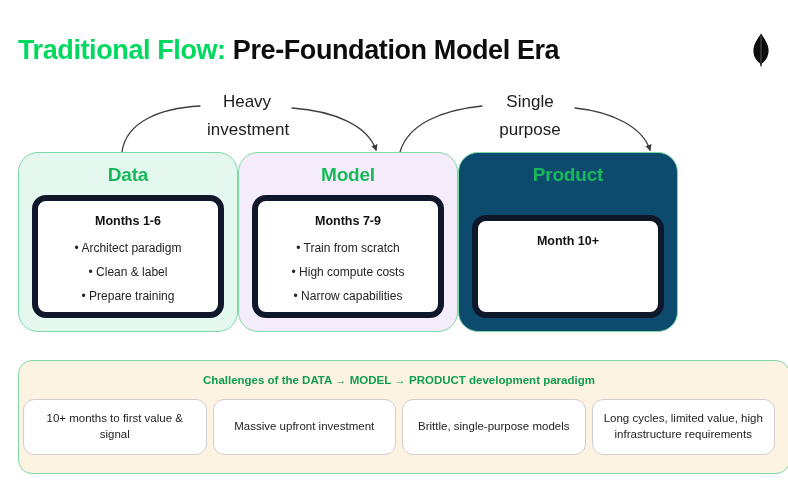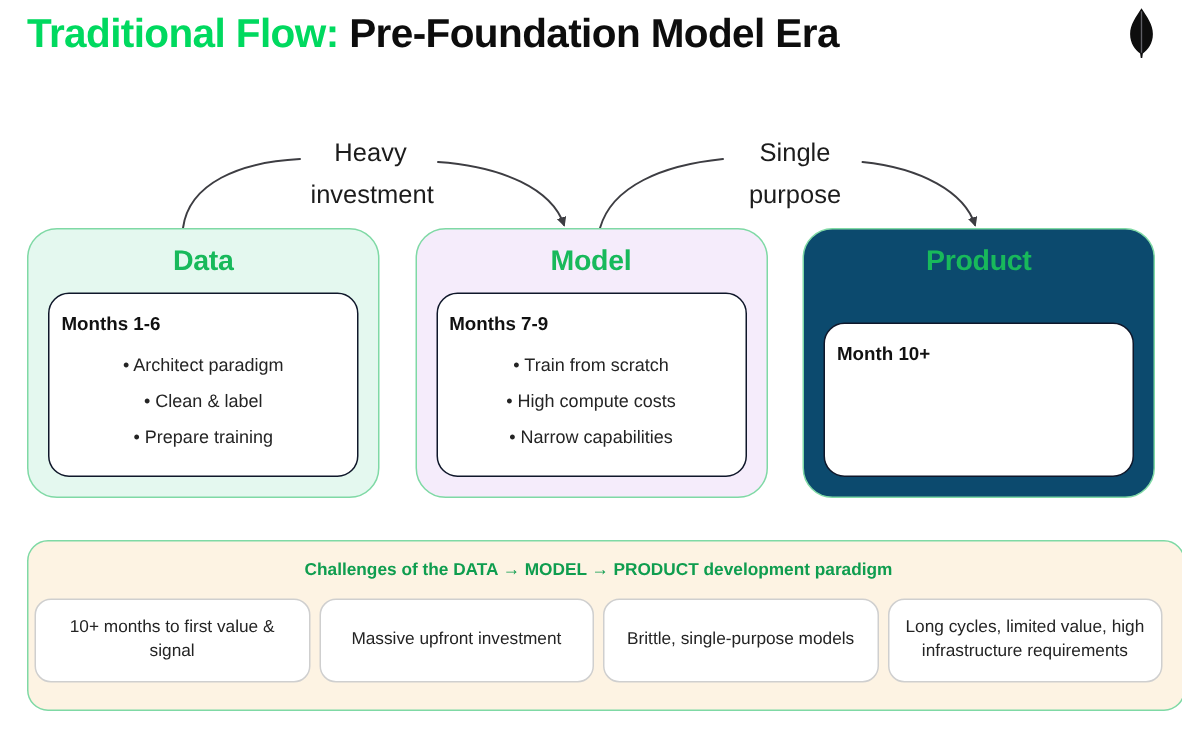--- a/index.html
+++ b/index.html
@@ -15,21 +15,21 @@
   .slide {
     position: relative;
     width: 788px;
     height: 491px;
     background: #ffffff;
   }
 
   
   .header {
     position: absolute;
-    top: 0;
+    top: 28px;
     left: 18px;
     right: 18px;
     height: 44px;
     display: flex;
     align-items: center;
     justify-content: space-between;
   }
 
   .title {
     font-size: 27px;
@@ -67,21 +67,21 @@
     white-space: nowrap;
   }
   .conn-label.heavy   { top: 88px; left: 207px; width: 80px; }
   .conn-label.single  { top: 88px; left: 490px; width: 80px; }
 
   
   .stages {
     position: absolute;
     top: 152px;
     left: 18px;
-    width: 752px;
+    width: 660px;
     height: 180px;
     display: flex;
     justify-content: space-between;
   }
 
   .stage {
     width: 235px;
     height: 180px;
     border-radius: 20px;
     border: 1.4px solid #7fd9a5;
@@ -100,25 +100,26 @@
     color: #18b95b;
     letter-spacing: -0.2px;
     margin-bottom: 9px;
     line-height: 1.1;
   }
 
   .stage-card {
     width: 100%;
     flex: 1;
     background: #ffffff;
-    border: 1px solid #0f172a;
+    border: 6px solid #0f172a;
     border-radius: 14px;
     padding: 14px 8px 10px 8px;
     display: flex;
     flex-direction: column;
+    align-items: center;
   }
 
   .card-heading {
     font-size: 12.5px;
     font-weight: 700;
     color: #111111;
     margin-bottom: 13px;
     line-height: 1.1;
   }
 

